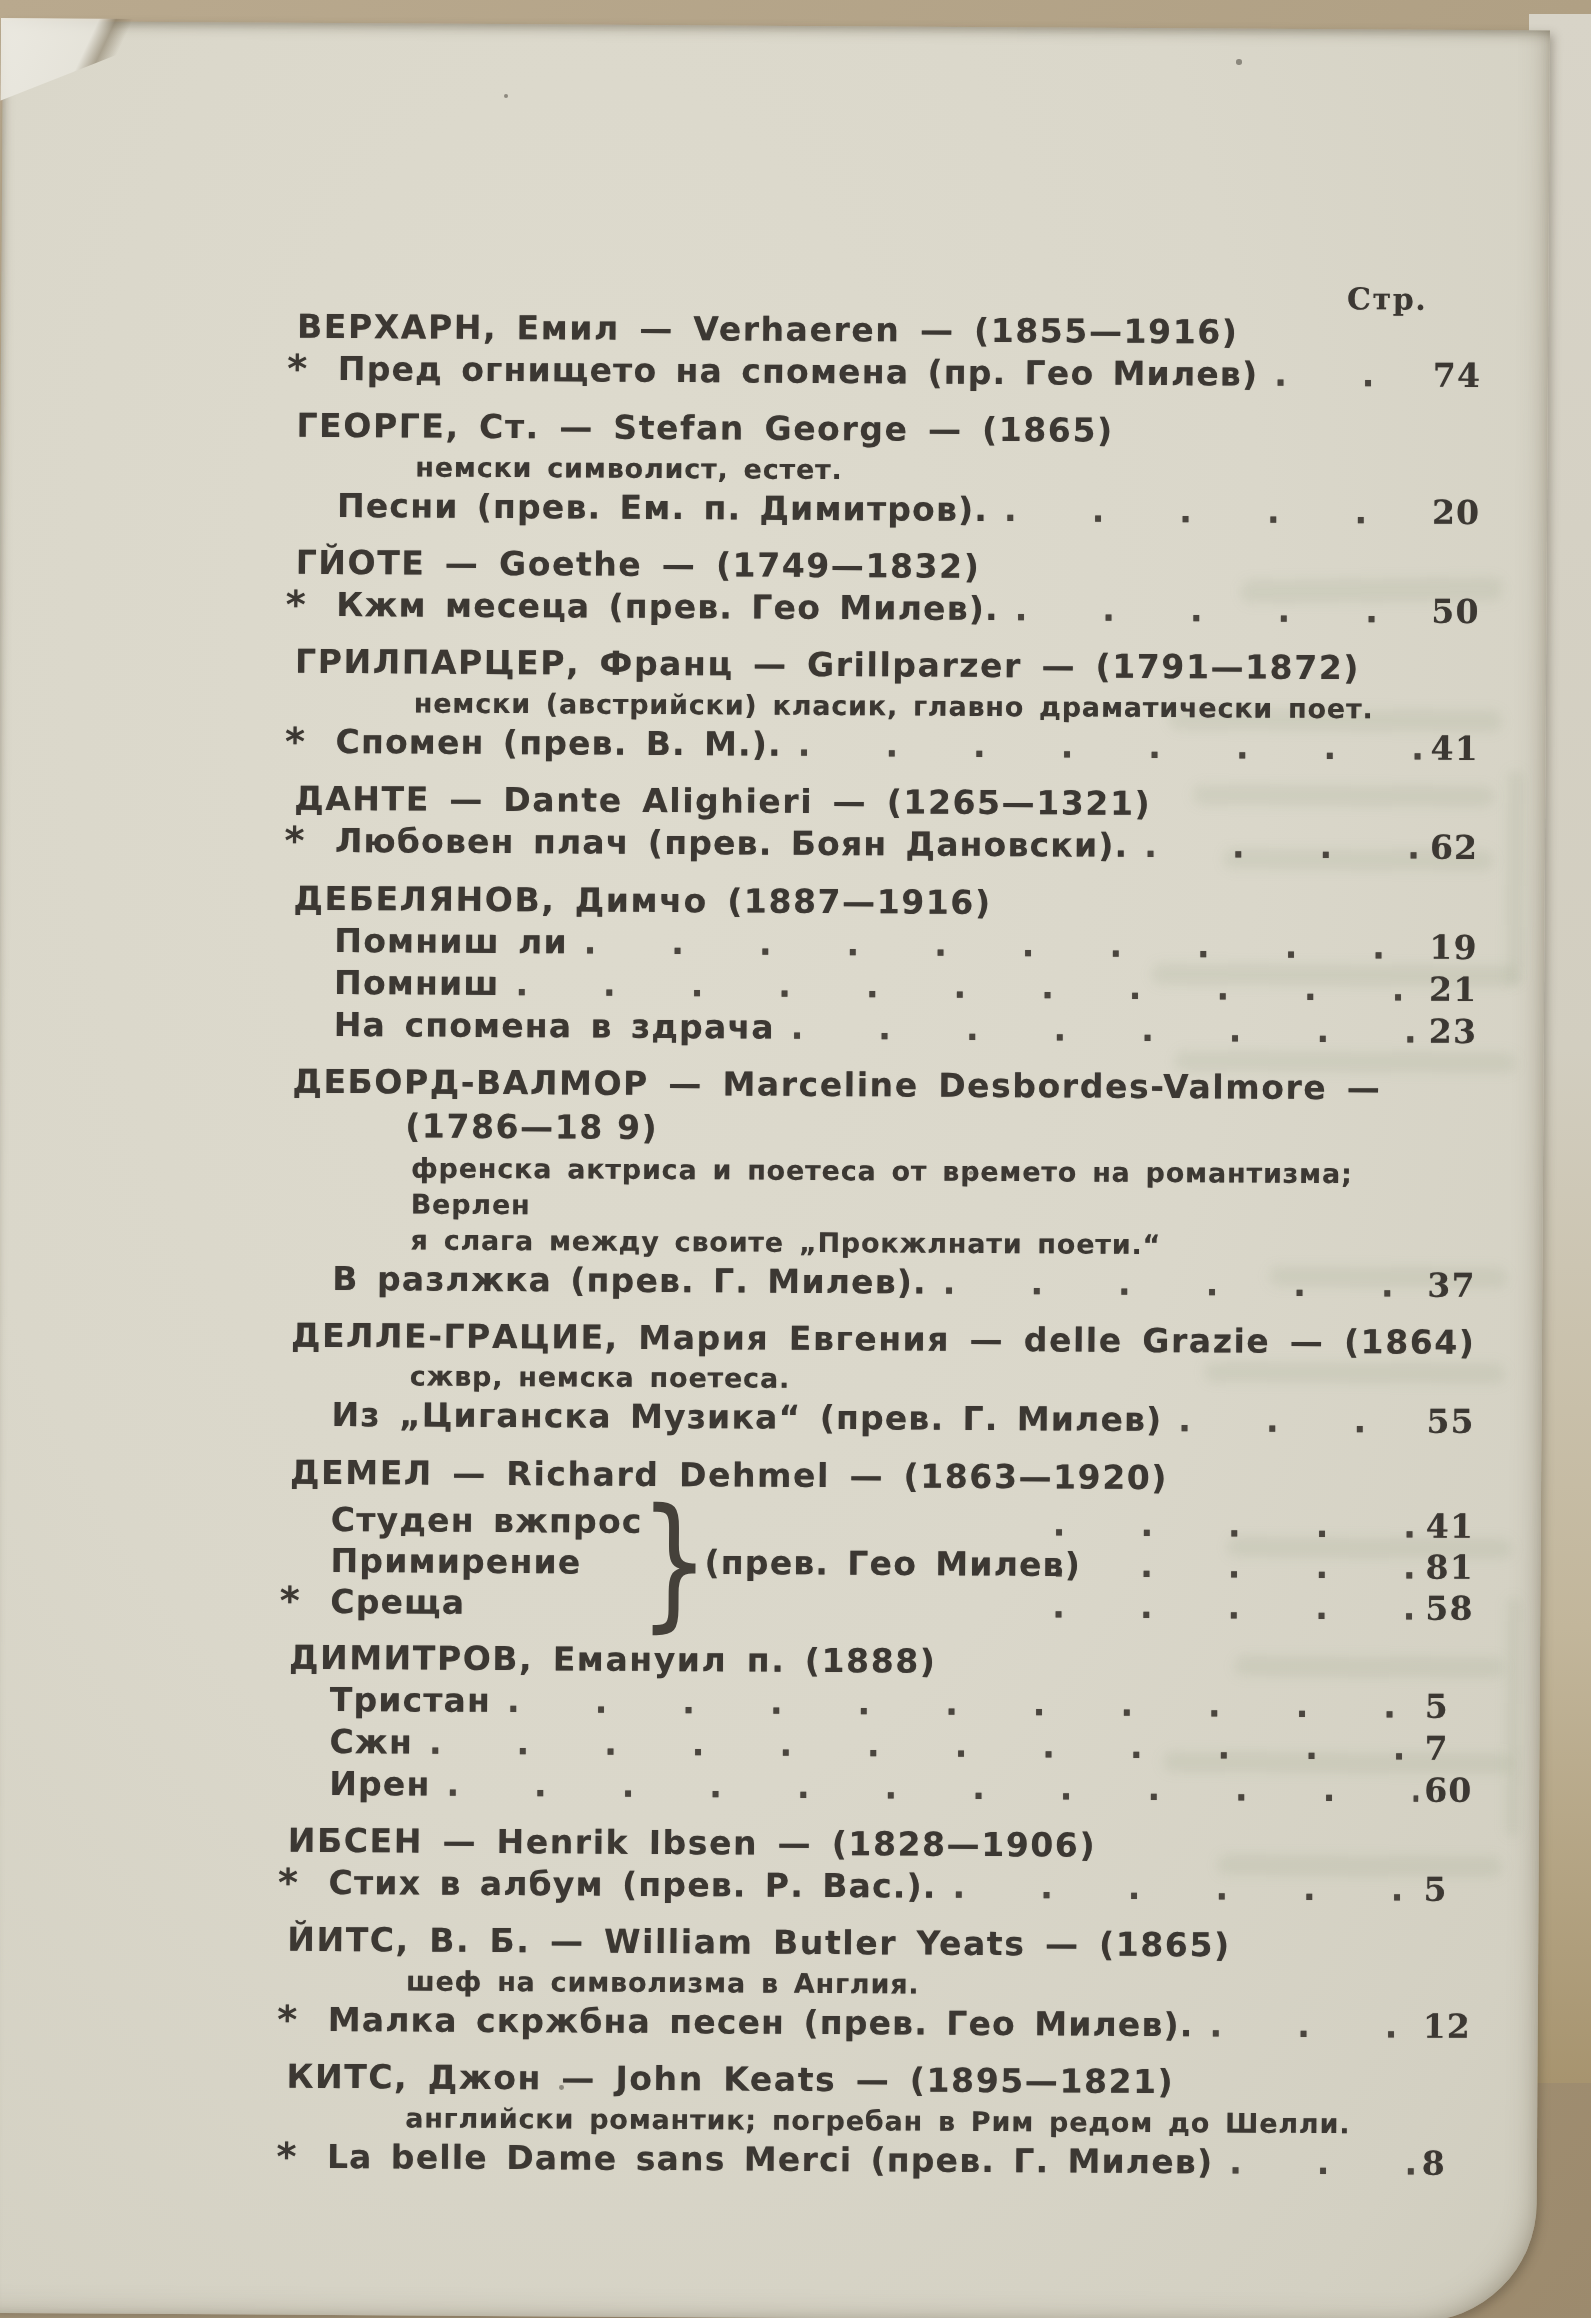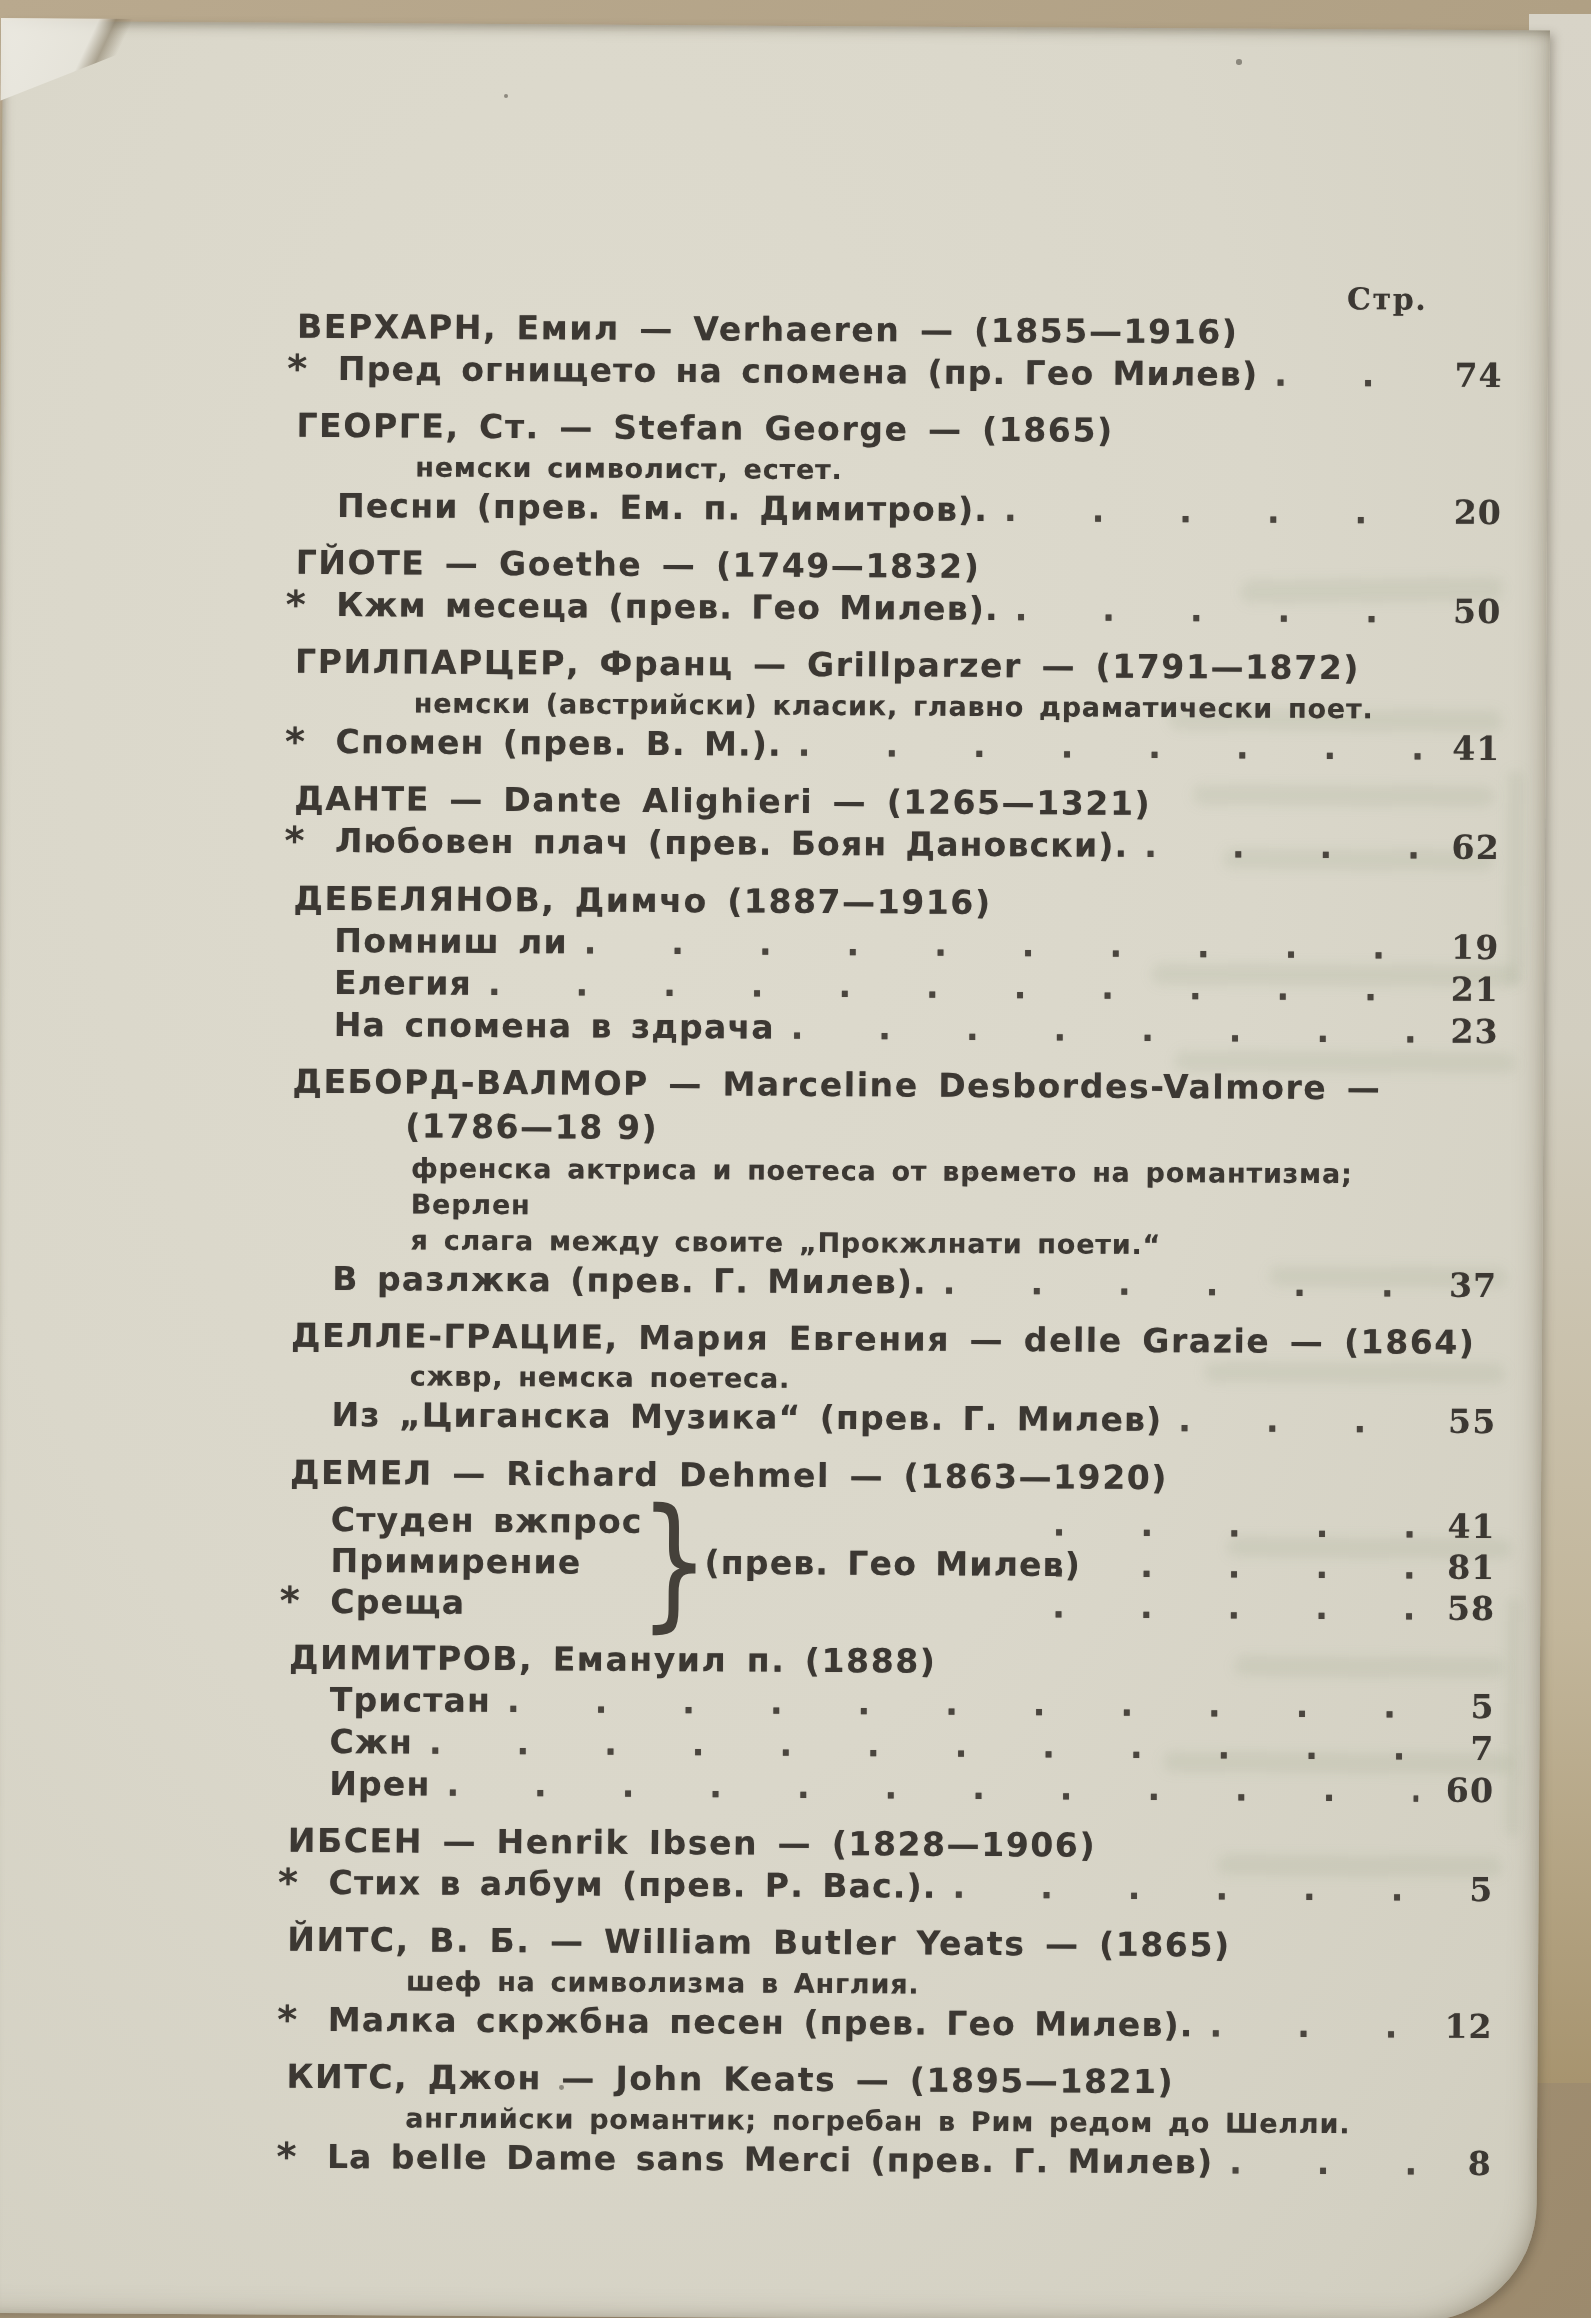--- a/index.html
+++ b/index.html
@@ -33,21 +33,21 @@
   .note{font-size:27px;font-weight:700;padding-left:119px;line-height:36px;letter-spacing:0.8px;
         word-spacing:4.8px;margin-top:1.6px;max-width:1026px;white-space:pre-line;
         text-shadow:0 0 0.8px rgba(60,55,50,.4);}
   .work-row{position:relative;display:flex;align-items:baseline;padding-left:41px;
         font-size:33px;font-weight:700;line-height:42px;letter-spacing:1.2px;word-spacing:5.6px;
         text-shadow:0 0 0.8px rgba(60,55,50,.45);}
   .star{position:absolute;left:-9.5px;top:0px;font-size:38px;font-weight:700;}
   .title{white-space:nowrap;}
   .leader{flex:1 1 auto;overflow:hidden;white-space:nowrap;letter-spacing:29px;
         margin:0 6.4px 0 16px;color:#4a453e;}
-  .pagenum{flex:0 0 70px;text-align:right;font-size:33px;font-weight:700;
+  .pagenum{flex:0 0 70px;font-size:33px;font-weight:700;
         font-family:"DejaVu Serif","Liberation Serif",serif;}
   .demel{position:relative;margin-top:4.8px;}
   .demel-row{position:relative;display:flex;align-items:baseline;padding-left:41px;height:41px;
         font-size:33px;font-weight:700;letter-spacing:1.2px;word-spacing:5.6px;line-height:41px;
         text-shadow:0 0 0.8px rgba(60,55,50,.45);}
   .demel-title{flex:0 0 318px;white-space:nowrap;}
   .demel-spacer{flex:0 0 388px;}
   .brace{position:absolute;left:342px;top:50%;
         transform:translateY(-50%) scale(.82,1.08);
         font-size:134px;font-weight:400;color:#45413a;line-height:1;}
@@ -131,21 +131,21 @@
             </div>
           </div>
           <div class="entry">
             <div class="heading">ДЕБЕЛЯНОВ, Димчо (1887—1916)</div>
             <div class="work-row">
               <span class="title">Помниш ли</span>
               <span class="leader">. . . . . . . . . . . . . . . . . . . . . . . . . . . . . . . . . . </span>
               <span class="pagenum">19</span>
             </div>
             <div class="work-row">
-              <span class="title">Елегия</span>
+              <span class="title">Помниш</span>
               <span class="leader">. . . . . . . . . . . . . . . . . . . . . . . . . . . . . . . . . . </span>
               <span class="pagenum">21</span>
             </div>
             <div class="work-row">
               <span class="title">На спомена в здрача</span>
               <span class="leader">. . . . . . . . . . . . . . . . . . . . . . . . . . . . . . . . . . </span>
               <span class="pagenum">23</span>
             </div>
           </div>
           <div class="entry">

